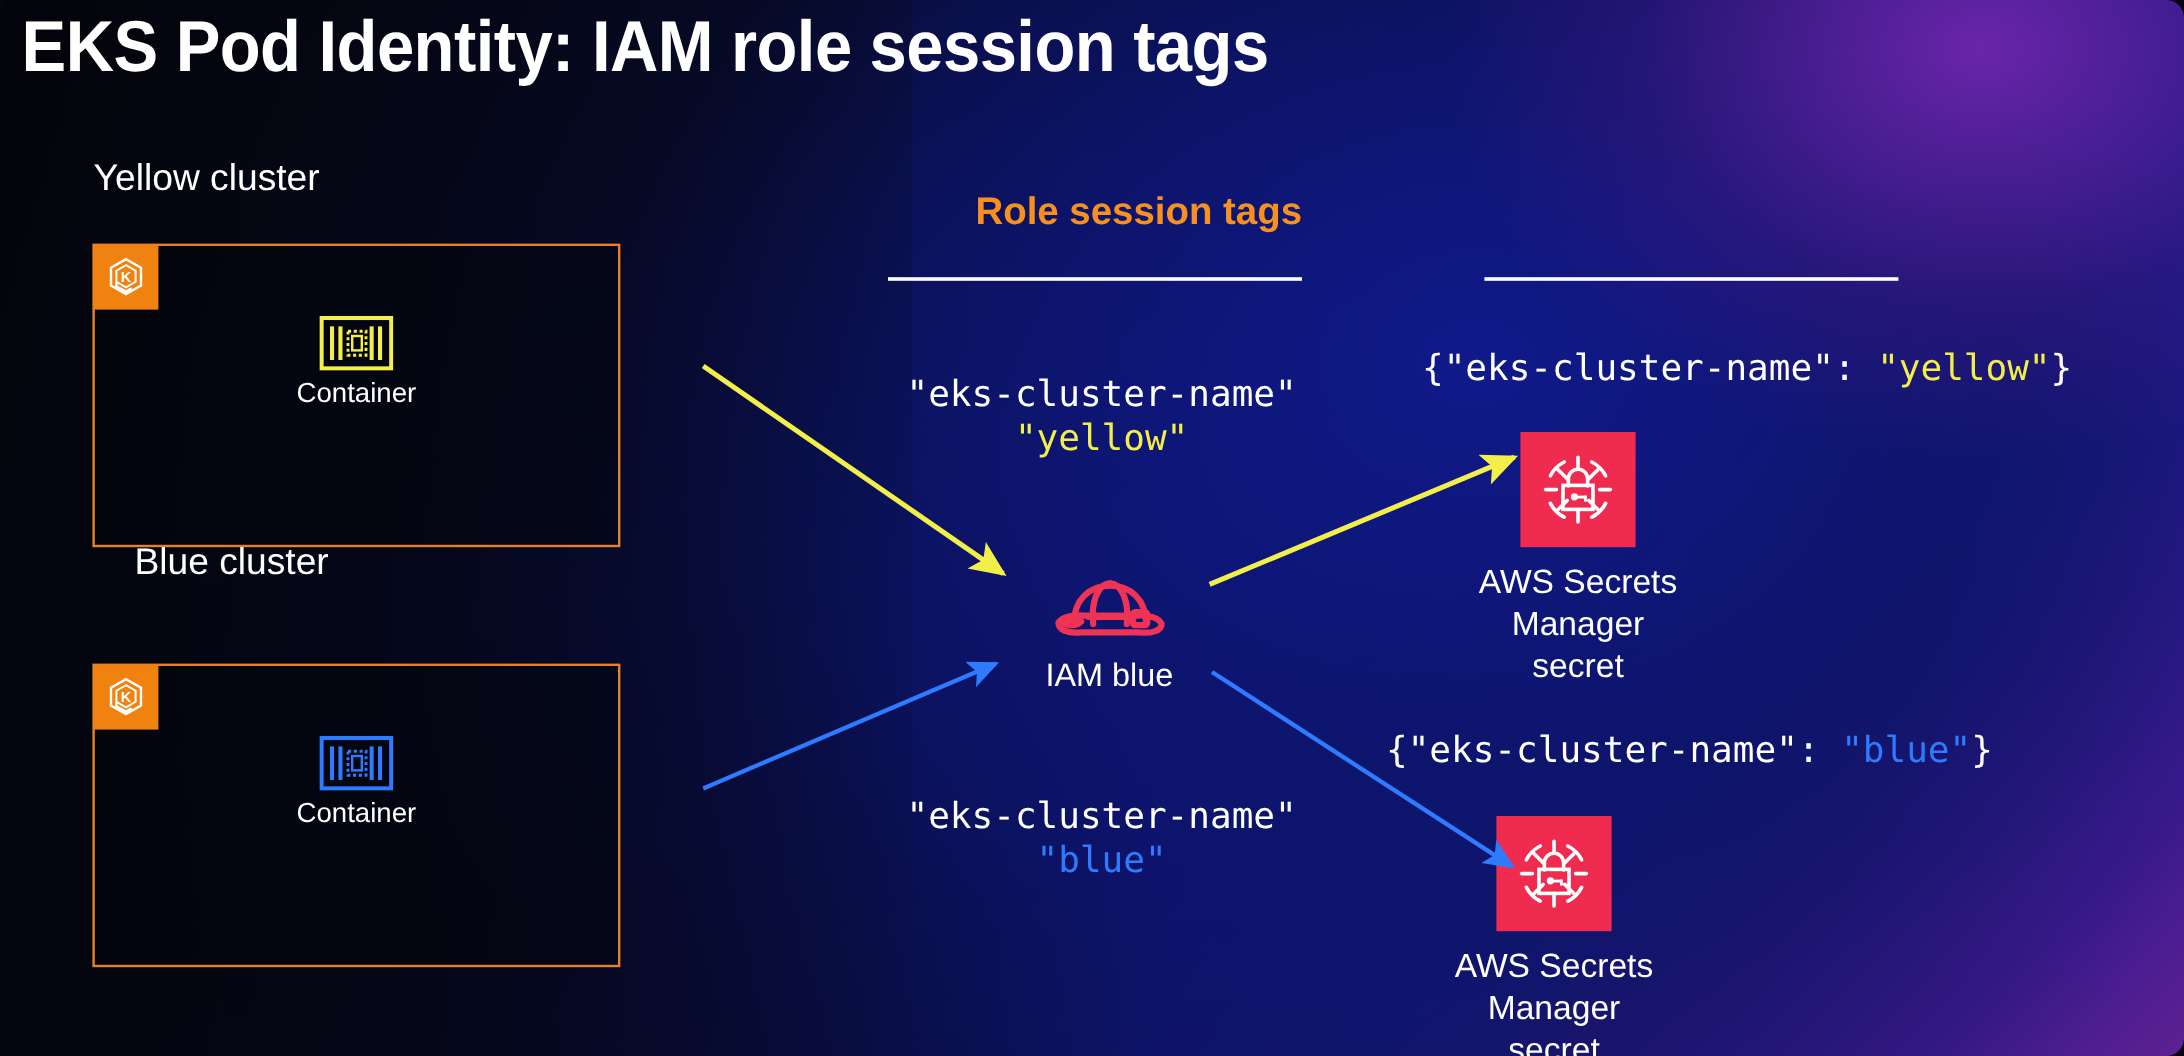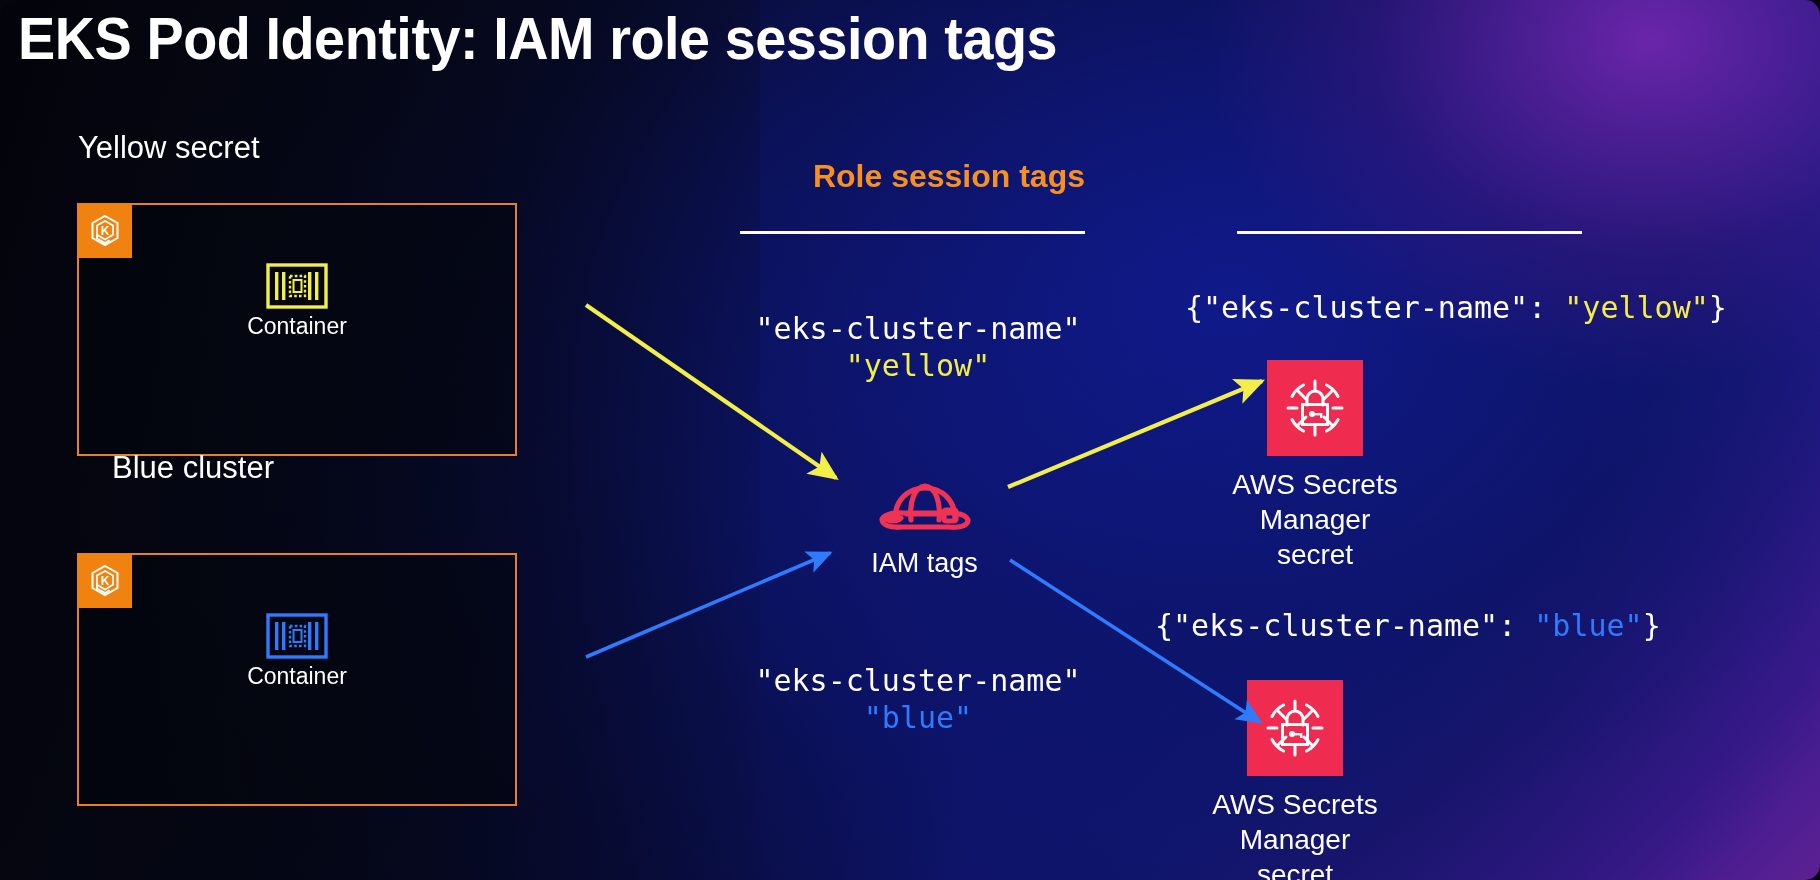--- a/index.html
+++ b/index.html
@@ -70,21 +70,21 @@
 
   svg.arrows{position:absolute;left:0;top:0;width:1820px;height:880px;pointer-events:none;}
 </style>
 </head>
 <body>
 
 <div id="stage">
 
   <div class="abs" id="title">EKS Pod Identity: IAM role session tags</div>
 
-  <div class="abs cluster-label" style="left:78px;top:130px;">Yellow secret</div>
+  <div class="abs cluster-label" style="left:78px;top:130px;">Yellow cluster</div>
 
   <div class="abs cluster-box" style="left:77px;top:203px;width:440px;height:253px;">
     <div class="eks-badge">
       <svg width="40" height="40" viewBox="0 0 40 40">
         <path d="M20 5 L32.5 12 L32.5 27 L20 34 L7.5 27 L7.5 12 Z" fill="none" stroke="#fff" stroke-width="2"></path>
         <path d="M20 10 L28 14.6 L28 23.8 L20 28.4 L12 23.8 L12 14.6 Z" fill="none" stroke="#fff" stroke-width="1.7"></path>
         <path d="M12 24.5 L12 27.5 L20 32 L24 29.7" fill="none" stroke="#fff" stroke-width="2" stroke-linecap="round"></path>
         <text x="20" y="24" font-family="Liberation Sans, sans-serif" font-size="12" font-weight="bold" fill="#fff" text-anchor="middle">K</text>
       </svg>
     </div>
@@ -160,21 +160,21 @@
         <g fill="none" stroke="#ef3355" stroke-width="5.2" stroke-linecap="round" stroke-linejoin="round">
           <path d="M24 49 C24 30, 37 18, 54 18 C71 18, 84 30, 84 49"></path>
           <path d="M40 50 C38 31, 44 17, 54 16 C64 17, 70 31, 68 50"></path>
           <path d="M11 49 C14 44, 24 42, 32 43 L76 43 C86 42, 95 45, 97 50 C97 56, 88 58, 78 57 L30 57 C19 58, 11 55, 11 49 Z"></path>
           <path d="M36 44 L70 44"></path>
           <rect x="73" y="40" width="12" height="11" rx="2"></rect>
           <path d="M14 48 C18 46, 26 46, 30 48 C26 52, 18 52, 14 48 Z"></path>
         </g>
       </svg>
     </div>
-    <div class="iam-label" style="margin-top:6px;">IAM tags</div>
+    <div class="iam-label" style="margin-top:6px;">IAM blue</div>
   </div>
 
   <div class="abs" style="left:1267px;top:360px;width:220px;margin-left:-62px;">
     <div style="display:flex;justify-content:center;">
       <div class="sm-sq">
         <svg width="74" height="74" viewBox="0 0 74 74">
           <g fill="none" stroke="#ffffff" stroke-width="3" stroke-linecap="round">
             <path d="M37 10 L37 19"></path>
               <path d="M37 55 L37 64"></path>
             <path d="M10 37 L19 37"></path>

